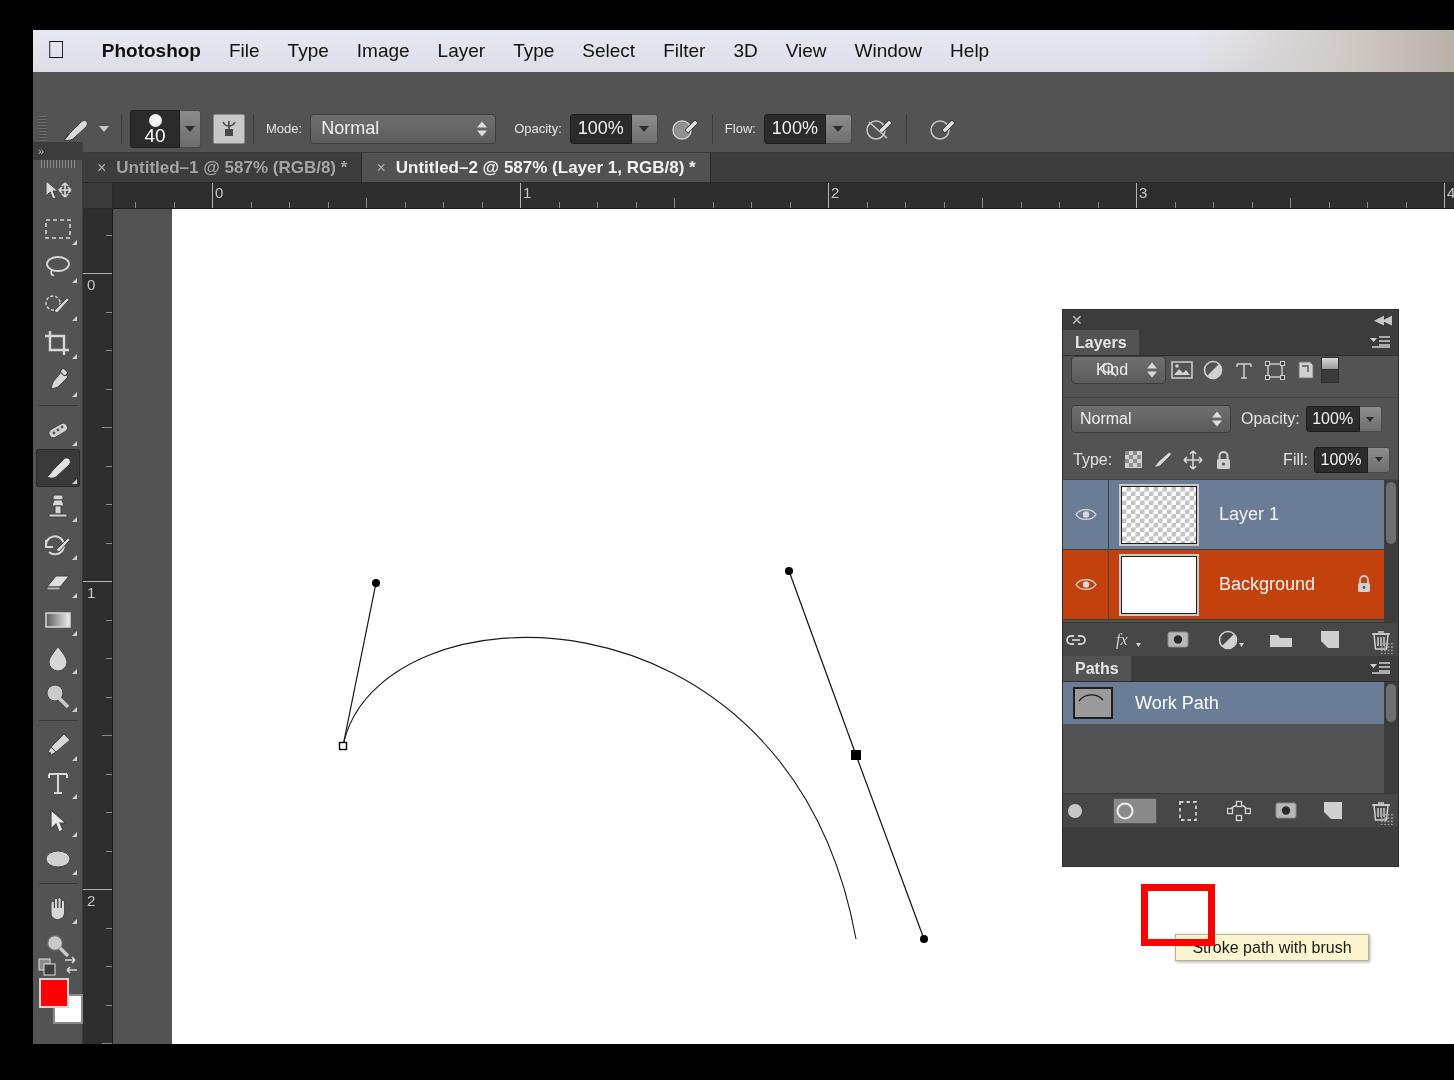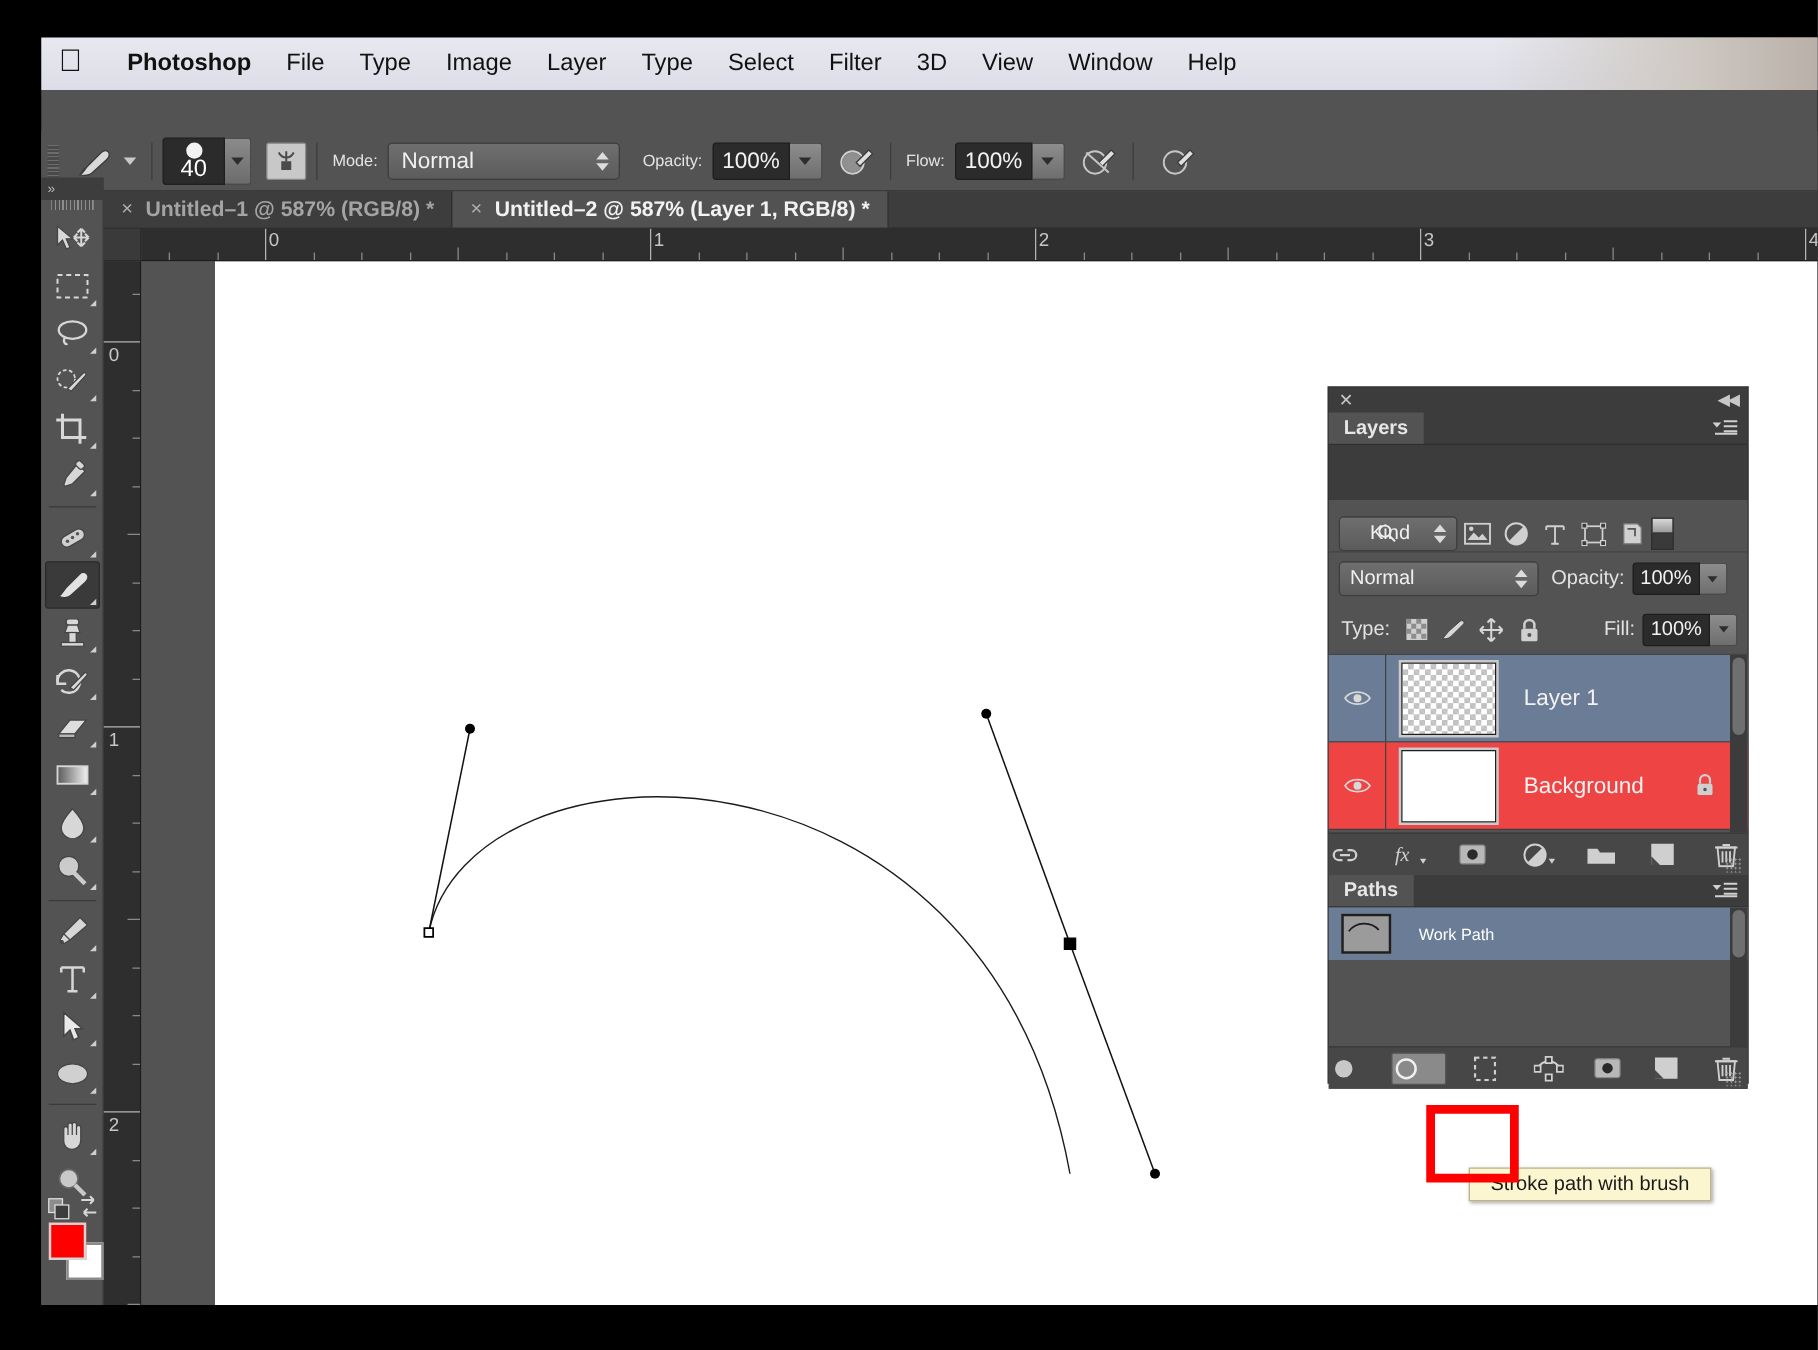--- a/index.html
+++ b/index.html
@@ -206,21 +206,21 @@
     position:relative; width:335px; height:20px; background:#3c3c3c;
   }
   #panelheader .closeX { position:absolute; left:8px; top:2px; font-size:14px; color:#c8c8c8; }
   #panelheader .dblarrow { position:absolute; right:8px; top:2px; font-size:13px; color:#c8c8c8; letter-spacing:-2px;}
 
   .ptabrow { height: 26px; background:#3c3c3c; display:flex;align-items:stretch; position:relative; border-bottom:1px solid #2f2f2f;}
   .ptab { display:flex;align-items:center;padding:0 12px;font-size:16px;font-weight:bold;color:#e6e6e6;background:#535353;}
   .pmenu { position:absolute;right:8px;top:5px;width:20px;height:15px; }
 
   .panelbody { background:#535353; }
-  .filterrow { height:42px; display:flex;align-items:flex-end; padding:0 8px; border-bottom:1px solid #454545;margin-top:44px;}
+  .filterrow { height:42px; display:flex;align-items:flex-start; padding:0 8px; border-bottom:1px solid #454545;}
   .kindbox {
     width: 95px;height:28px;border-radius:4px;
     background:linear-gradient(to bottom,#6f6f6f,#5b5b5b);
     border:1px solid #3d3d3d;display:flex;align-items:center;position:relative;
   }
   .kindbox span{font-size:16px;color:#f0f0f0;margin-left:24px;}
   .kindbox .mag{position:absolute;left:6px;top:5px;}
   .filticon{width:31px;height:28px;display:flex;align-items:center;justify-content:center;}
   .togglebox{width:18px;height:28px;display:flex;flex-direction:column;justify-content:center;}
   .togglebox .t{width:18px;height:13px;background:linear-gradient(to bottom,#d8d8d8,#9a9a9a);border:1px solid #2e2e2e;}
@@ -235,21 +235,21 @@
   .modebox span{font-size:16px;color:#f0f0f0;margin-left:8px;}
   .plabel{font-size:16px;color:#e2e2e2;margin-left:10px;margin-right:6px;white-space:nowrap;}
   .pnum{width:54px;height:26px;background:#2b2b2b;border:1px solid #1d1d1d;border-radius:3px 0 0 3px;display:flex;align-items:center;justify-content:center;}
   .pnum span{font-size:16px;color:#f2f2f2;}
   .pnumarrow{width:22px;height:26px;background:linear-gradient(to bottom,#8d8d8d,#6e6e6e);border:1px solid #4a4a4a;border-left:none;border-radius:0 3px 3px 0;display:flex;align-items:center;justify-content:center;}
   .pnumarrow i{width:0;height:0;border-left:4px solid transparent;border-right:4px solid transparent;border-top:5px solid #2d2d2d;}
 
   .lockrow{height:40px;display:flex;align-items:center;padding:0 8px;border-bottom:1px solid #454545;}
   .lockicon{width:30px;height:26px;display:flex;align-items:center;justify-content:center;}
 
-  .layerrow{height:70px;display:flex;align-items:center;position:relative;border-bottom:1px solid #3f3f3f;background:#ef4444;}
+  .layerrow{height:70px;display:flex;align-items:center;position:relative;border-bottom:1px solid #3f3f3f;background:#c2410c;}
   .layerrow.sel{background:#6b7d96;}
   .eyecell{width:46px;height:70px;display:flex;align-items:center;justify-content:center;border-right:1px solid #424242;}
   .thumb{width:76px;height:58px;margin-left:12px;border:1px solid #1f1f1f;box-shadow:0 0 0 2px #c9c9c9;}
   .thumb.checker{
     background-image:
       linear-gradient(45deg,#c0c0c0 25%,transparent 25%,transparent 75%,#c0c0c0 75%),
       linear-gradient(45deg,#c0c0c0 25%,transparent 25%,transparent 75%,#c0c0c0 75%);
     background-size:9px 9px; background-position:0 0, 4.5px 4.5px;
     background-color:#fff;
   }
@@ -262,21 +262,21 @@
 
   .btnbar{height:34px;background:#474747;display:flex;align-items:center;justify-content:center;gap:25px;border-top:1px solid #393939;position:relative;}
   .bbtn{width:26px;height:24px;display:flex;align-items:center;}
   .resizedots{position:absolute;right:4px;bottom:2px;width:14px;height:12px;
     background-image:radial-gradient(#a8a8a8 0.8px, transparent 0.9px);
     background-size:3.4px 3.4px;opacity:.85;}
 
   
   .pathrow{height:42px;display:flex;align-items:center;background:#6b7d96;}
   .paththumb{width:40px;height:32px;margin-left:10px;background:#9b9b9b;border:2px solid #1f1f1f;position:relative;overflow:hidden;}
-  .pathname{font-size:13px;color:#ffffff;margin-left:22px;}
+  .pathname{font-size:18px;color:#ffffff;margin-left:22px;}
 
   
   #redbox{
     position:absolute; left:1108px; top:812px; width:74px; height:62px;
     border:7px solid #ff0000; z-index:50; pointer-events:none;
   }
   
   #tooltip{
     position:absolute; left:1142px; top:862px; width:194px; height:27px;
     background:#fbf6cf; border:1px solid #b9b48f;

